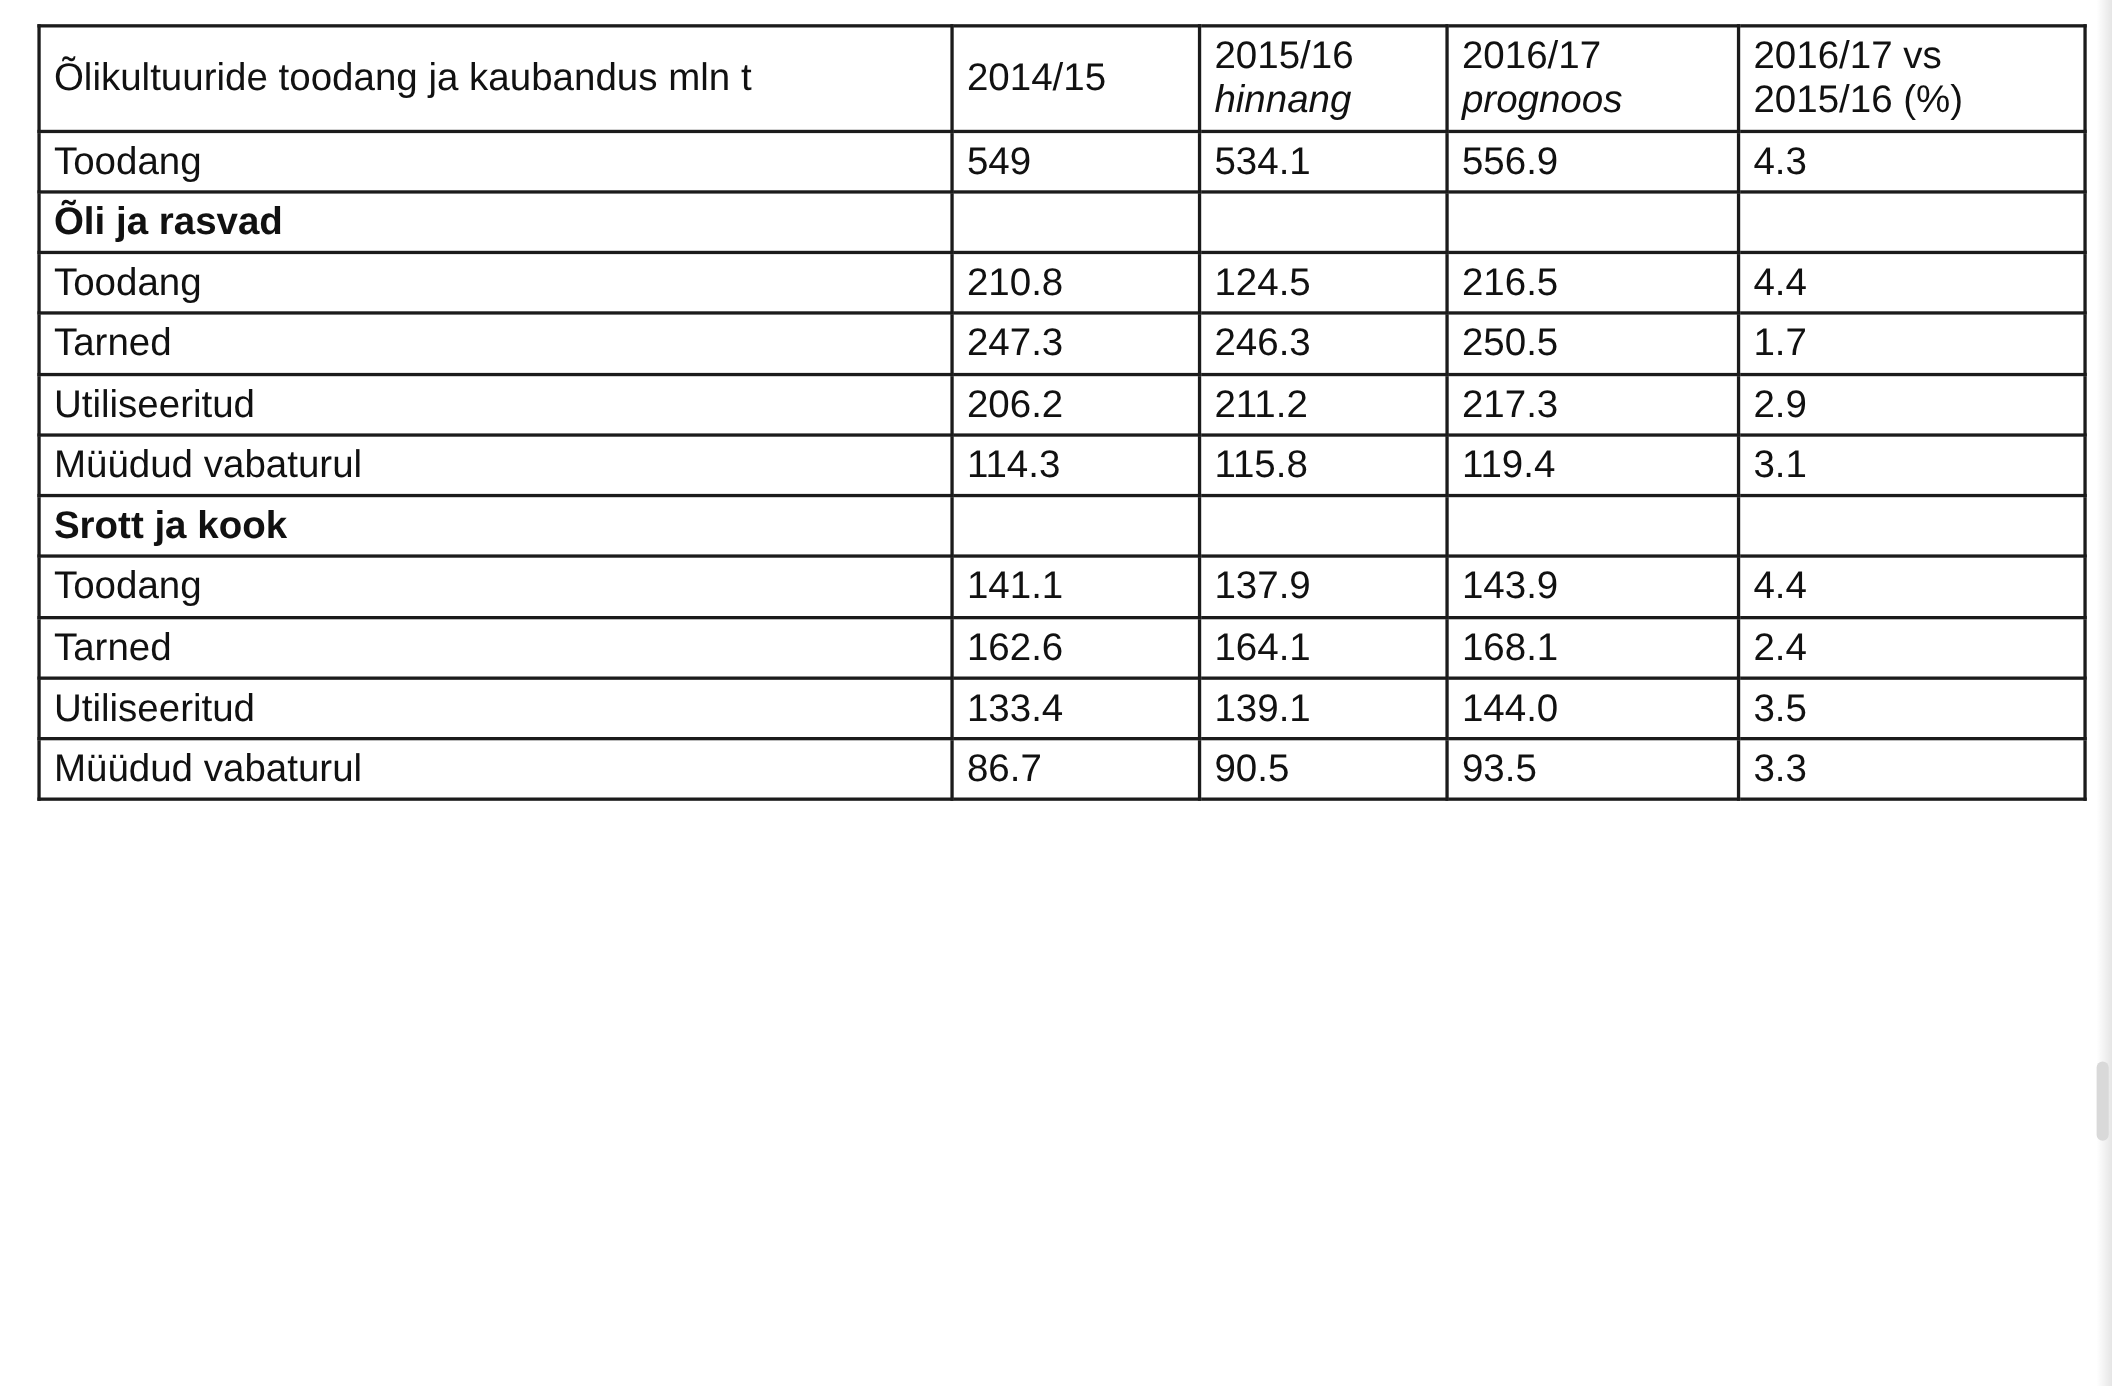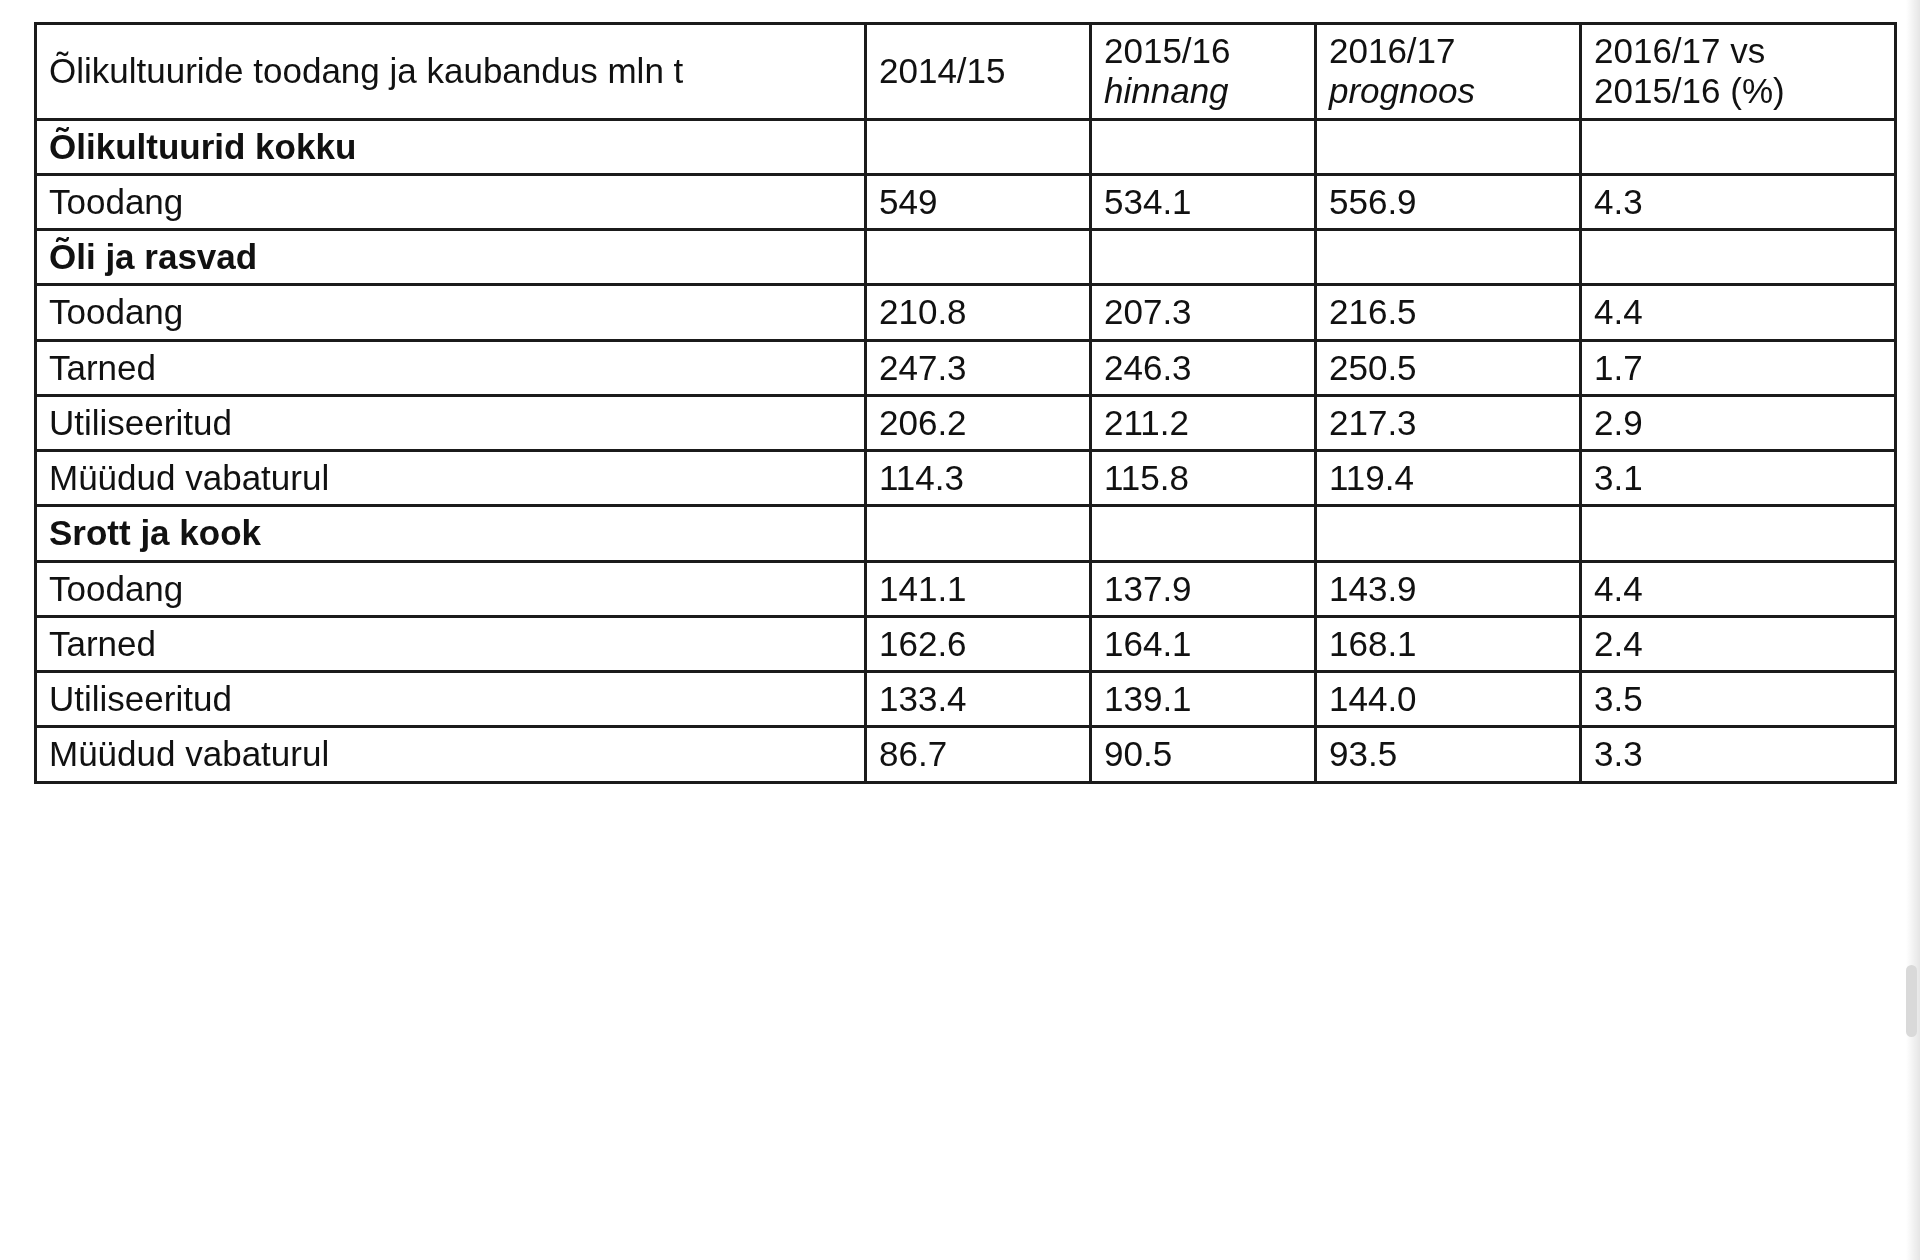--- a/index.html
+++ b/index.html
@@ -149,45 +149,38 @@
             <span class="plain">2016/17</span>
             <span class="ital">prognoos</span>
           </td>
           <td>
             <span class="plain">2016/17 vs</span>
             <span class="plain">2015/16 (%)</span>
           </td>
         </tr>
       </thead>
       <tbody id="table-body">
-          <tr class="section">
-            <td class="row-label">Õlikultuurid kokku</td>
-            <td class="num empty"></td>
-            <td class="num empty"></td>
-            <td class="num empty"></td>
-            <td class="num empty"></td>
-          </tr>
           <tr>
             <td class="row-label">Toodang</td>
             <td class="num">549</td>
             <td class="num">534.1</td>
             <td class="num">556.9</td>
             <td class="num">4.3</td>
           </tr>
           <tr class="section">
             <td class="row-label">Õli ja rasvad</td>
             <td class="num empty"></td>
             <td class="num empty"></td>
             <td class="num empty"></td>
             <td class="num empty"></td>
           </tr>
           <tr>
             <td class="row-label">Toodang</td>
             <td class="num">210.8</td>
-            <td class="num">207.3</td>
+            <td class="num">124.5</td>
             <td class="num">216.5</td>
             <td class="num">4.4</td>
           </tr>
           <tr>
             <td class="row-label">Tarned</td>
             <td class="num">247.3</td>
             <td class="num">246.3</td>
             <td class="num">250.5</td>
             <td class="num">1.7</td>
           </tr>

